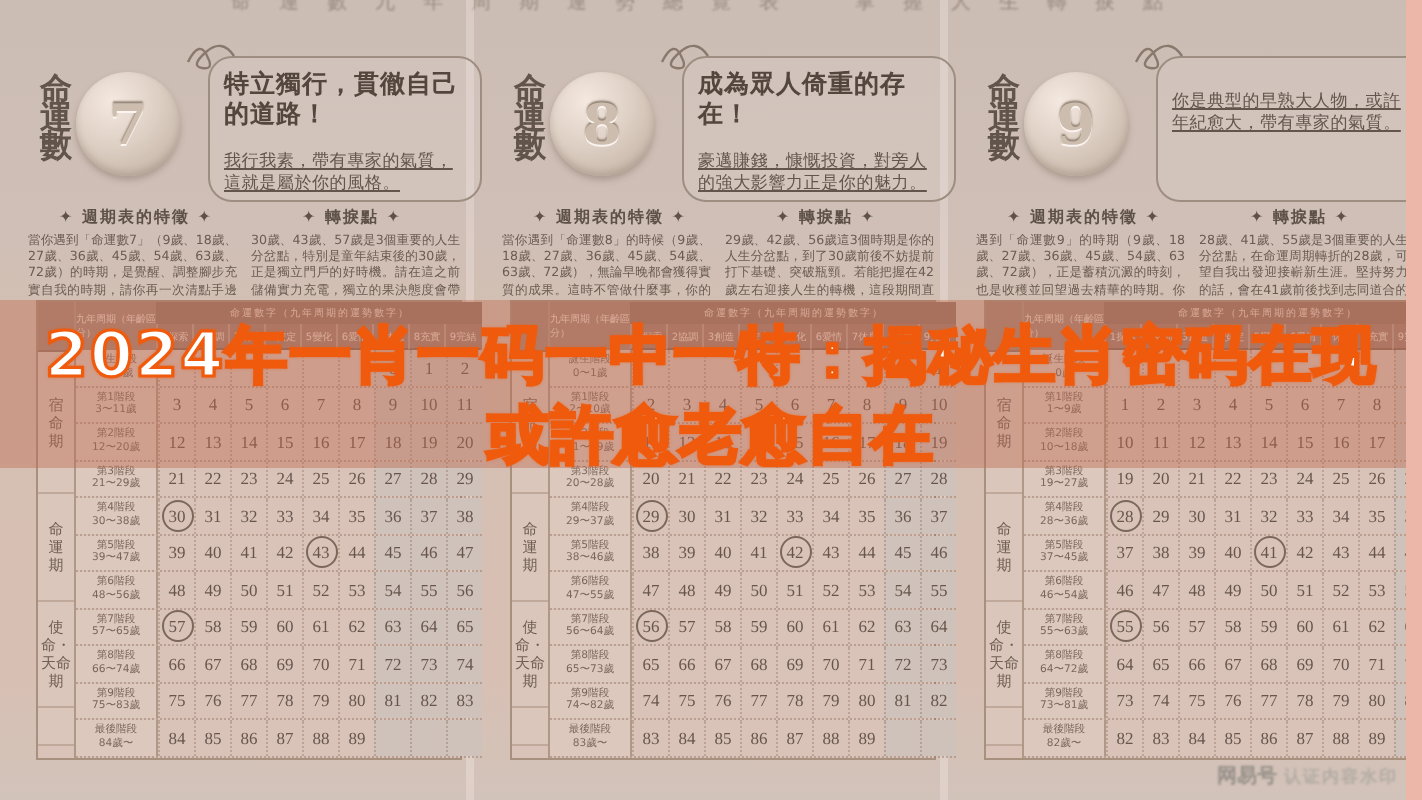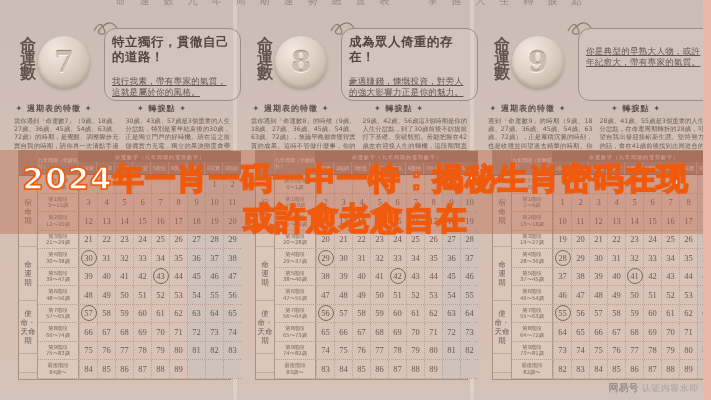--- a/index.html
+++ b/index.html
@@ -21,21 +21,21 @@
     background:radial-gradient(circle at 35% 28%,#f6f2ec 0%,#ddd6cc 45%,#b5ab9e 100%);
     box-shadow:0 2px 3px rgba(90,80,70,.35), inset 0 -2px 3px rgba(120,110,95,.3);
     display:flex;align-items:center;justify-content:center;}
   .sphere .num{font-family:"DejaVu Serif","Liberation Serif",serif;font-size:28px;font-weight:bold;
     color:#c9c1b4;text-shadow:0 1px 0 #fff,0 -1px 1px #857c70;}
   .tbox{position:absolute;left:104px;top:28px;width:122px;height:66px;border:1px solid #948b80;
     border-radius:12px;padding:5px 6px 0 7px;background:rgba(255,255,255,.10);}
   .tbox .bow{position:absolute;left:-14px;top:-12px;}
   .ttl{font-size:12.5px;font-weight:bold;color:#3e3933;letter-spacing:.5px;line-height:15px;}
   .sub{margin-top:12px;font-size:8.5px;color:#514b44;line-height:11px;letter-spacing:.3px;text-decoration:underline;}
-  .sec-row{position:absolute;top:103px;left:0;width:216px;display:flex;}
+  .sec-row{position:absolute;top:103px;left:14px;width:216px;display:flex;}
   .sec{flex:1;text-align:center;font-size:8px;font-weight:bold;color:#4c463f;letter-spacing:1px;}
   .bodies{position:absolute;top:117px;left:14px;width:216px;height:32px;display:flex;gap:7px;overflow:hidden;}
   .bod{flex:1;font-size:6.3px;line-height:8.2px;color:#59524a;text-align:justify;filter:blur(.3px);}
 
   
   .ptable{position:absolute;top:150px;left:18px;width:211px;display:flex;
     border:1px solid #a08e7e;background:#d8c8c0;}
   .gcol{width:18px;display:flex;flex-direction:column;border-right:1px solid #a99786;}
   .gspacer{height:24px;background:#a28477;border-bottom:1px solid #8d7265;}
   .gcell{display:flex;align-items:center;justify-content:center;font-size:7.5px;color:#5f554c;

